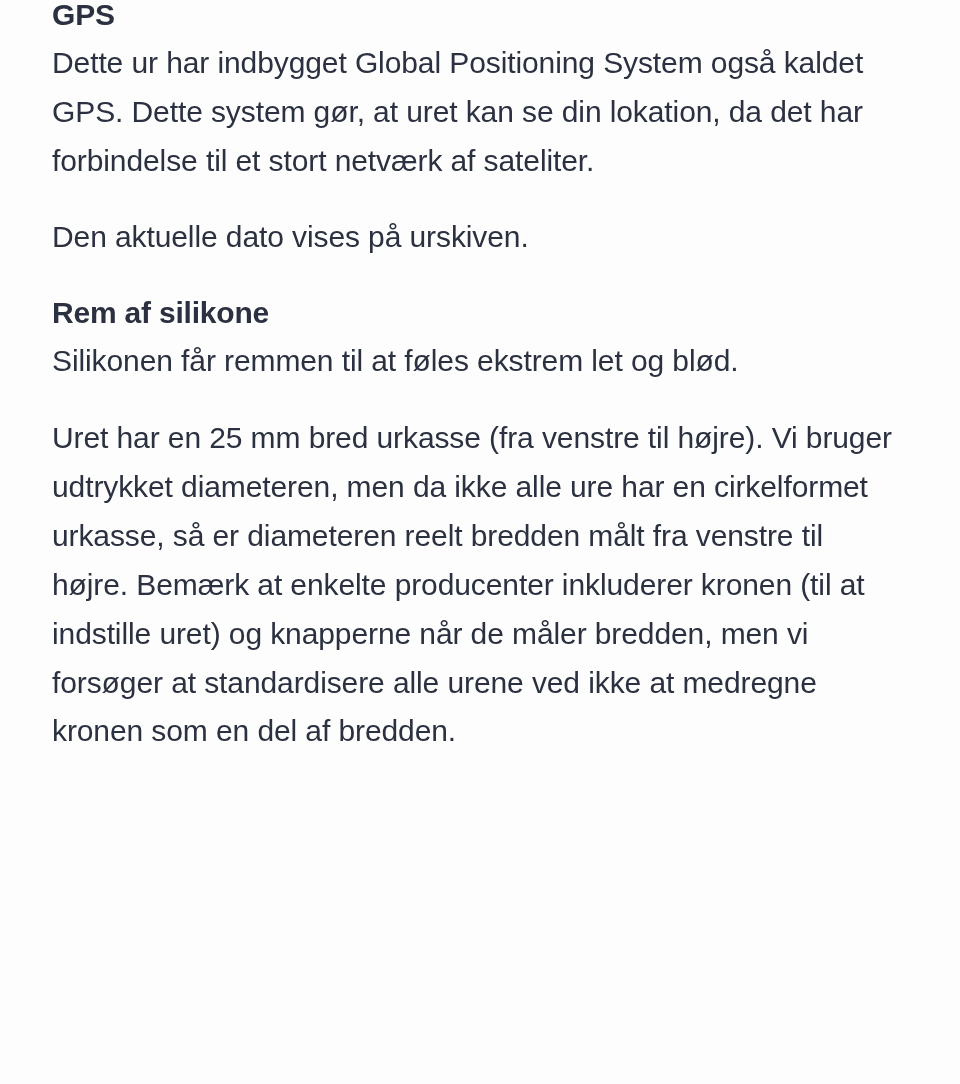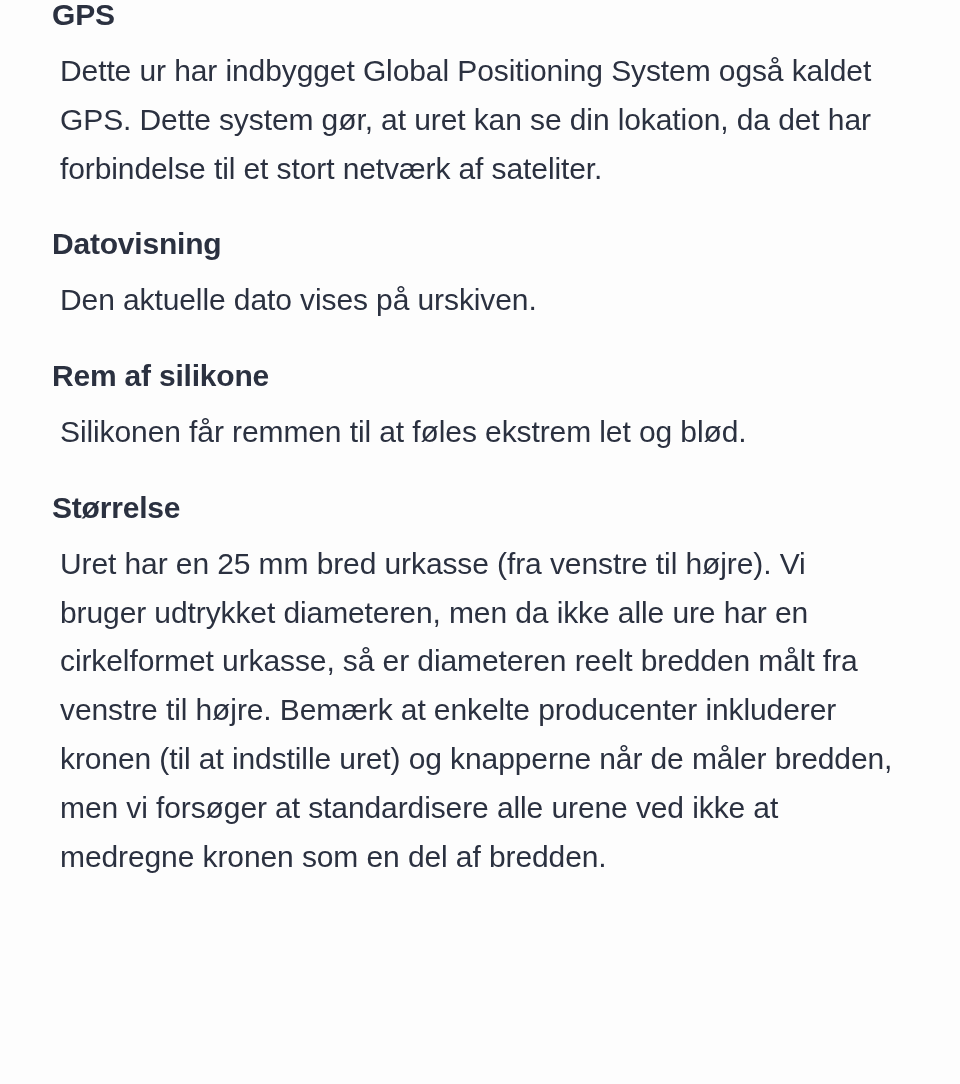--- a/index.html
+++ b/index.html
@@ -45,50 +45,48 @@
     padding: 0;
     white-space: pre-wrap;
   }
 
   .spec-body {
     font-size: 30px;
     font-weight: 400;
     line-height: 1.63;
     letter-spacing: -0.1px;
     color: #2b3140;
-    margin: 8px;
+    margin: 0;
     padding: 0;
     white-space: pre-wrap;
   }
 
   .spec-section + .spec-section {
     margin-top: 28px;
   }
 </style>
 </head>
 <body>
 
 <div class="page">
 
   <section class="spec-section first">
     <h3 class="spec-heading">GPS</h3>
     <p class="spec-body">Dette ur har indbygget Global Positioning System også kaldet GPS. Dette system gør, at uret kan se din lokation, da det har forbindelse til et stort netværk af sateliter.</p>
   </section>
 
   <section class="spec-section">
-    <h3 class="spec-heading">Datovisning</h3>
     <p class="spec-body">Den aktuelle dato vises på urskiven.</p>
   </section>
 
   <section class="spec-section">
     <h3 class="spec-heading">Rem af silikone</h3>
     <p class="spec-body">Silikonen får remmen til at føles ekstrem let og blød.</p>
   </section>
 
   <section class="spec-section">
   </section>
 
   <section class="spec-section">
-    <h3 class="spec-heading">Størrelse</h3>
     <p class="spec-body">Uret har en 25 mm bred urkasse (fra venstre til højre). Vi bruger udtrykket diameteren, men da ikke alle ure har en cirkelformet urkasse, så er diameteren reelt bredden målt fra venstre til højre. Bemærk at enkelte producenter inkluderer kronen (til at indstille uret) og knapperne når de måler bredden, men vi forsøger at standardisere alle urene ved ikke at medregne kronen som en del af bredden.</p>
   </section>
 
 </div>
 
 </body></html>

